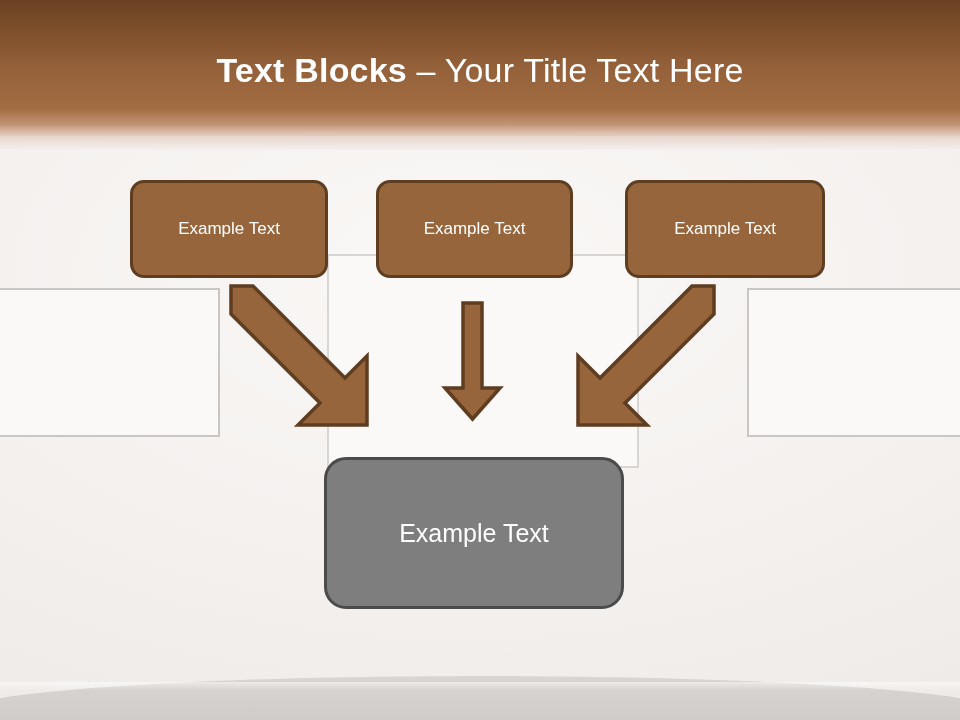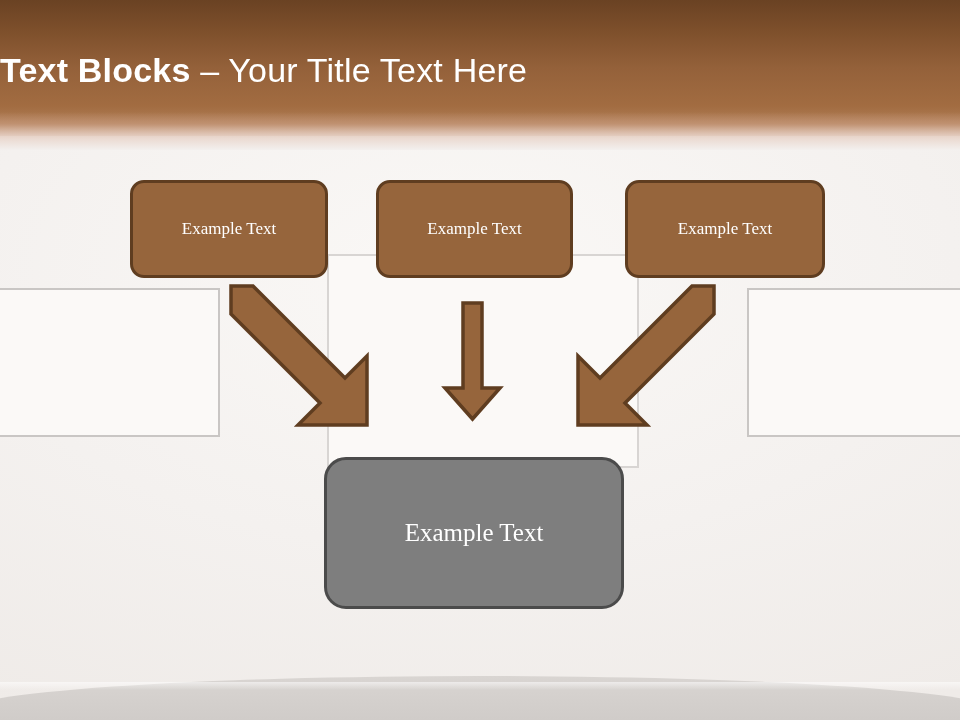--- a/index.html
+++ b/index.html
@@ -73,21 +73,21 @@
       rgba(168,112,70,0) 0%,
       rgba(198,152,122,0.70) 30%,
       rgba(233,214,204,0.85) 70%,
       rgba(243,240,238,1) 100%);
   }
   .title {
     position: absolute;
     left: 0;
     top: 50px;
     width: 960px;
-    text-align: left;
+    text-align: center;
     color: #ffffff;
     font-size: 34px;
     line-height: 40px;
     letter-spacing: 0.2px;
     white-space: nowrap;
   }
   .title .t-strong { font-weight: bold; }
   .title .t-light  { font-weight: normal; }
 
   
@@ -103,21 +103,20 @@
 
   
   .box {
     position: absolute;
     box-sizing: border-box;
     display: flex;
     align-items: center;
     justify-content: center;
     text-align: center;
     color: #ffffff;
-    font-family: Liberation Serif, serif;
   }
   .box-brown {
     background: #96653c;
     border: 3px solid #5f3d20;
     border-radius: 14px;
     font-size: 17px;
   }
   .box-gray {
     background: #7e7e7e;
     border: 3px solid #4b4b4b;

